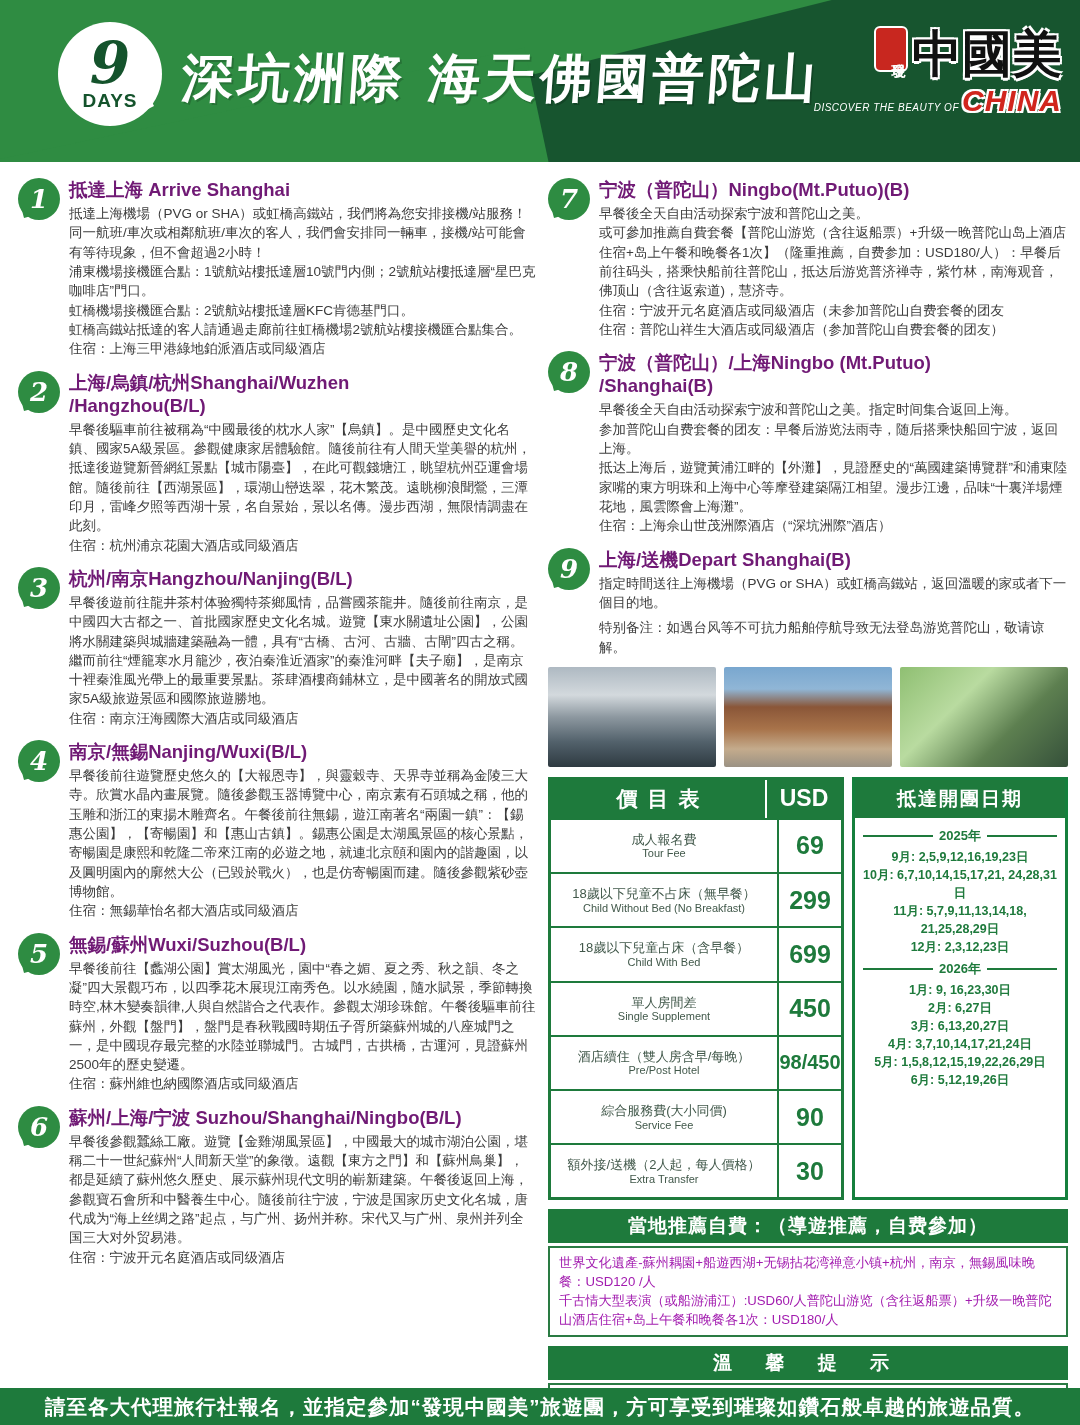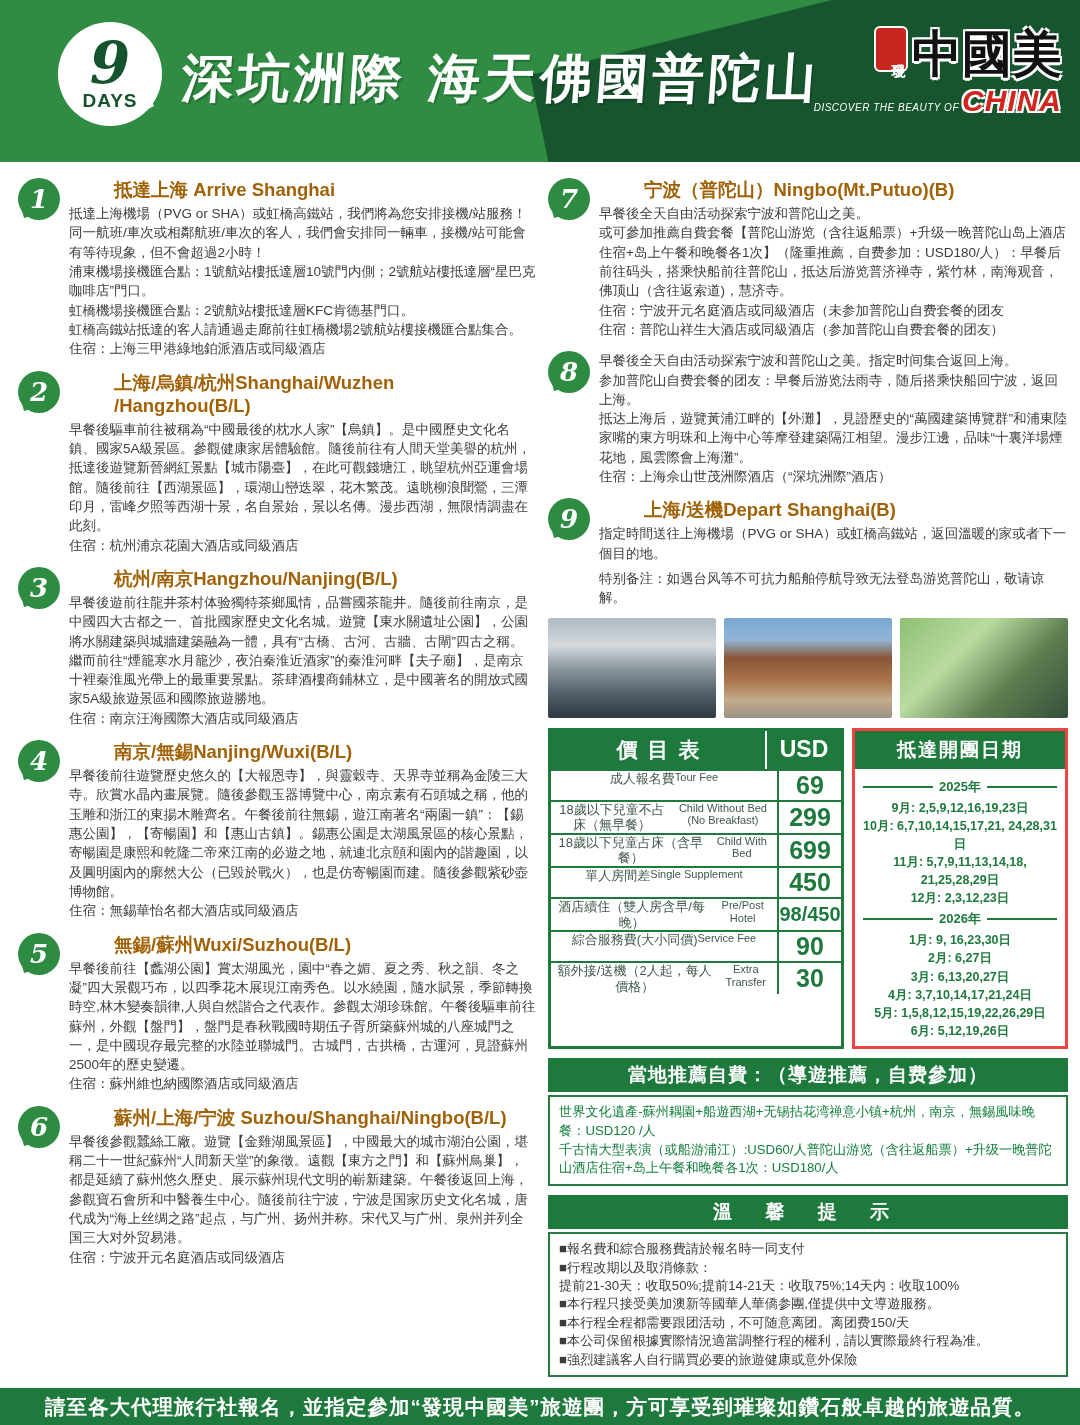--- a/index.html
+++ b/index.html
@@ -46,61 +46,61 @@
   .col-right { width:520px; }
   .day { display:flex; gap:9px; margin-bottom:12px; }
   .day-badge { position:relative; width:42px; height:42px; flex-shrink:0;
     background:#2e8c42; border-radius:50%; display:flex; align-items:center;
     justify-content:center; color:#fff; }
   .day-badge::after { content:""; position:absolute; left:0px; bottom:-4px;
     border:6px solid transparent; border-top-color:#2e8c42; transform:rotate(30deg); }
   .day-num { font-family:"DejaVu Serif", serif; font-style:italic; font-weight:bold;
     font-size:26px; }
   .day-content { flex:1; }
-  .day-title { color:#a16207; font-weight:bold; font-size:18.5px; line-height:1.25;
-    margin-bottom:3px; white-space:pre-line;margin-left:45px; }
+  .day-title { color:#701a75; font-weight:bold; font-size:18.5px; line-height:1.25;
+    margin-bottom:3px; white-space:pre-line; }
   .day-body { font-size:13.5px; line-height:1.43; color:#3c3c3c; white-space:pre-line; }
   .special-note { font-size:13.5px; line-height:1.43; color:#3c3c3c; margin:2px 0 10px 51px;
     white-space:pre-line; }
   
   .photos { display:flex; gap:8px; margin:4px 0 10px 0; }
   .photo { flex:1; height:100px; border-radius:2px; }
   .photo-1 { background:linear-gradient(180deg,#aeb9c2 0%,#d3d9dd 28%,#8d98a0 50%,#52616b 75%,#2e3a41 100%); }
   .photo-2 { background:linear-gradient(180deg,#79a7cf 0%,#90b6d6 22%,#8a5638 40%,#a8734a 62%,#c4ab8c 82%,#9b9284 100%); }
   .photo-3 { background:linear-gradient(135deg,#8fbf72 0%,#b9dba0 35%,#5d7f50 65%,#35503a 100%); }
   
   .tables-row { display:flex; gap:8px; align-items:stretch; }
   .price-table { width:296px; border:3px solid #1e7a3c; }
   .pt-head { display:flex; background:#1e7a3c; color:#fff; }
   .pt-title { flex:1; text-align:center; font-size:21px; font-weight:bold;
     letter-spacing:10px; padding:5px 0 5px 10px; }
   .pt-cur { width:76px; border-left:2px solid #fff; display:flex; align-items:center;
     justify-content:center; font-size:23px; font-weight:bold; }
   .pt-row { display:flex; border-top:2px solid #1e7a3c; }
-  .pt-label { flex:1; text-align:center; padding:0 2px; display:flex;
-    flex-direction:row; justify-content:center; }
+  .pt-label { flex:1; text-align:center; padding:12px 2px; display:flex;
+    flex-direction:column; justify-content:center; }
   .pt-zh { font-size:13px; color:#41584a; line-height:1.2; }
   .pt-en { font-size:11px; color:#41584a; line-height:1.15; }
   .pt-val { width:64px; border-left:2px solid #1e7a3c; display:flex; align-items:center;
     justify-content:center; font-size:25px; font-weight:bold; color:#1e7a3c; }
   .pt-val.small { font-size:20px; }
-  .dates-panel { flex:1; border:3px solid #ef4444; display:flex; flex-direction:column; }
+  .dates-panel { flex:1; border:3px solid #15803d; display:flex; flex-direction:column; }
   .dp-head { background:#1e7a3c; color:#fff; font-size:19px; font-weight:bold;
     text-align:center; padding:6px 0; letter-spacing:2px; }
   .dp-body { padding:6px 8px; text-align:center; color:#1e7a3c; font-weight:bold; }
   .dp-year { display:flex; align-items:center; gap:6px; margin:3px 0; }
   .dp-year::before, .dp-year::after { content:""; flex:1; height:2px; background:#1e7a3c; }
   .dp-year span { font-size:13px; }
   .dp-line { font-size:12.5px; line-height:1.45; }
   
   .bar { background:#1e7a3c; color:#fff; font-weight:bold; text-align:center;
     font-size:19px; padding:4px 0; margin-top:9px; letter-spacing:1px; }
   .bar.spaced { letter-spacing:14px; }
   .green-box { border:2px solid #2a7b43; padding:6px 9px; font-size:13.2px;
-    line-height:1.42; color:#15803d; white-space:pre-line; margin-top:3px; }
+    line-height:1.42; color:#a21caf; white-space:pre-line; margin-top:3px; }
   .tips-box { border:2px solid #2a7b43; padding:6px 9px; margin-top:3px; }
   .tip-line { font-size:13.2px; line-height:1.4; color:#3c3c3c; }
   
   .footer { position:absolute; left:0; bottom:0; width:1080px; height:37px;
     background:#1e7a3c; color:#fff; font-size:20.5px; font-weight:bold;
     text-align:center; line-height:37px; letter-spacing:1px; }
 </style>
 </head>
 <body>
 
@@ -204,20 +204,22 @@
 或可參加推薦自費套餐【普陀山游览（含往返船票）+升级一晚普陀山岛上酒店住宿+岛上午餐和晚餐各1次】（隆重推薦，自费参加：USD180/人）：早餐后前往码头，搭乘快船前往普陀山，抵达后游览普济禅寺，紫竹林，南海观音，佛顶山（含往返索道)，慧济寺。
 住宿：宁波开元名庭酒店或同級酒店（未参加普陀山自费套餐的团友
 住宿：普陀山祥生大酒店或同級酒店（参加普陀山自费套餐的团友）</div>
       </div>
     </div>
     <div class="day">
       <div class="day-badge">
           <span class="day-num">8</span>
         </div>
       <div class="day-content">
+        <div class="day-title">宁波（普陀山）/上海Ningbo (Mt.Putuo)
+/Shanghai(B)</div>
         <div class="day-body">早餐後全天自由活动探索宁波和普陀山之美。指定时间集合返回上海。
 参加普陀山自费套餐的团友：早餐后游览法雨寺，随后搭乘快船回宁波，返回上海。
 抵达上海后，遊覽黃浦江畔的【外灘】，見證歷史的“萬國建築博覽群”和浦東陸家嘴的東方明珠和上海中心等摩登建築隔江相望。漫步江邊，品味“十裏洋場煙花地，風雲際會上海灘”。
 住宿：上海佘山世茂洲際酒店（“深坑洲際”酒店）</div>
       </div>
     </div>
     <div class="day" style="margin-bottom:6px;">
       <div class="day-badge">
           <span class="day-num">9</span>
         </div>

